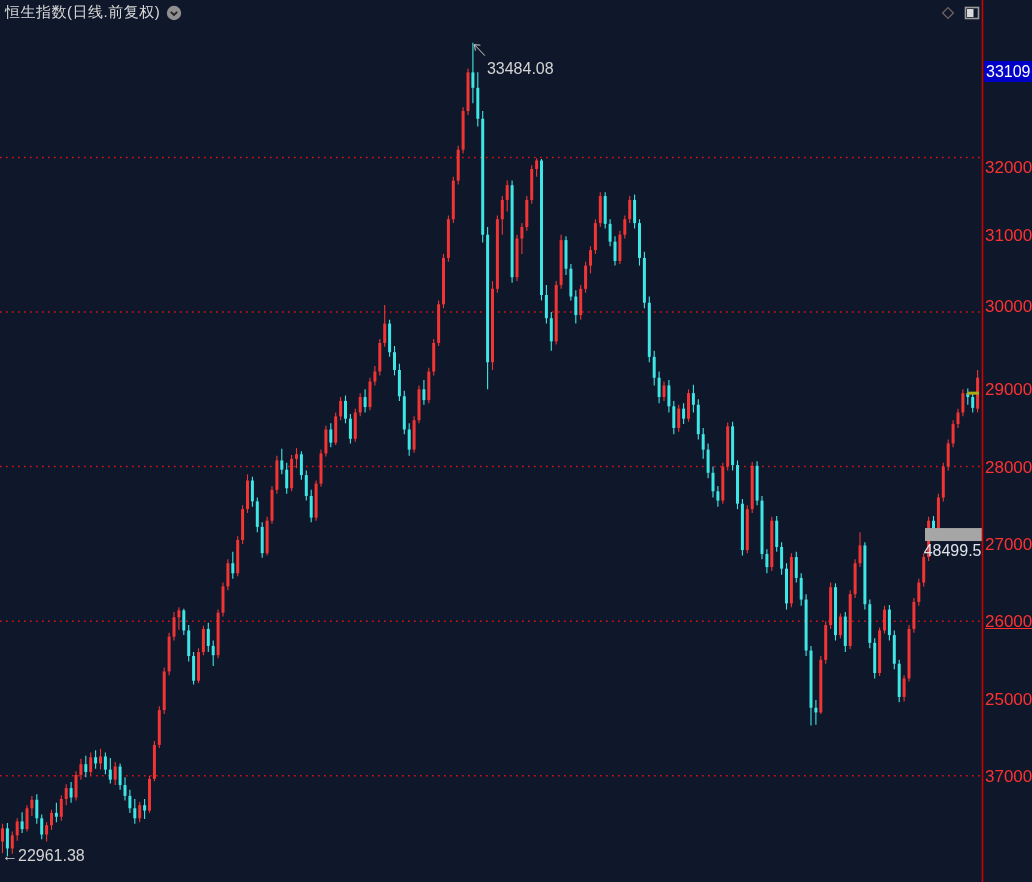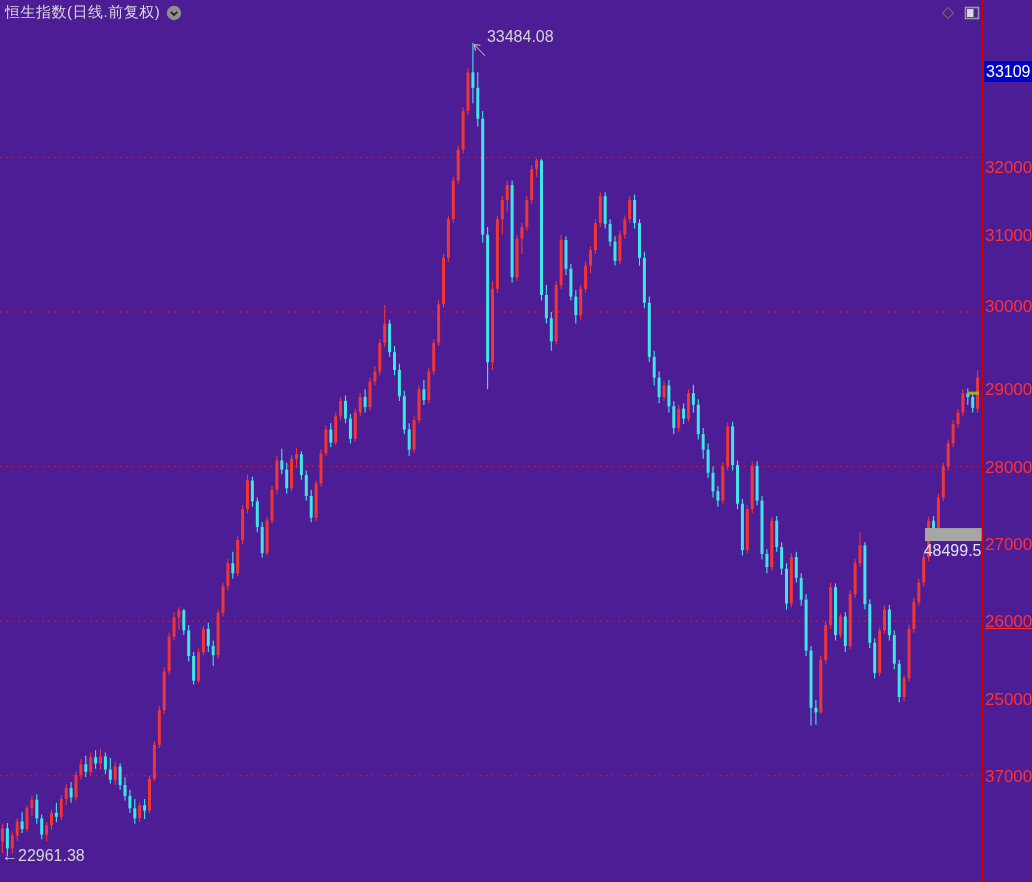--- a/index.html
+++ b/index.html
@@ -1,16 +1,16 @@
 <!DOCTYPE html>
 <html><head>
 <meta charset="utf-8">
 <style>
   html,body{margin:0;padding:0;background:#000;}
-  .screen{position:relative;width:1032px;height:882px;background:#4c1d95;overflow:hidden;
+  .screen{position:relative;width:1032px;height:882px;background:#0f172a;overflow:hidden;
           font-family:"Liberation Sans","DejaVu Sans",sans-serif;}
   #chart-svg{position:absolute;left:0;top:0;}
   .titlebar{position:absolute;left:5px;top:3px;display:flex;align-items:center;gap:6px;z-index:5;}
   .title{color:#d8d8d8;font-size:15px;letter-spacing:0.5px;}
   .tools{position:absolute;right:52px;top:5px;display:flex;align-items:center;gap:8px;z-index:5;}
   .axis-tick{position:absolute;left:985px;color:#ff3232;font-size:17px;line-height:19px;z-index:4;}
   .badge{position:absolute;left:984px;width:48px;height:21px;background:#0000c6;color:#fff;
          font-size:16px;line-height:21px;padding-left:2px;box-sizing:border-box;white-space:nowrap;
          overflow:hidden;z-index:6;}
   .anno{position:absolute;color:#d4d4d4;font-size:16px;white-space:nowrap;z-index:5;}
@@ -468,17 +468,17 @@
       <div class="axis-tick" style="top: 380.3px; color: rgb(255, 50, 50);">29000</div>
       <div class="axis-tick" style="top: 457.6px; color: rgb(255, 50, 50);">28000</div>
       <div class="axis-tick" style="top: 534.9px; color: rgb(255, 50, 50);">27000</div>
       <div class="axis-tick" style="top: 612.2px; color: rgb(255, 50, 50); text-decoration: underline;">26000</div>
       <div class="axis-tick" style="top: 689.5px; color: rgb(255, 50, 50);">25000</div>
       <div class="axis-tick" style="top: 766.8px; color: rgb(255, 50, 50);">37000</div>
     </div>
 
   <div class="badge" id="badge" style="top: 61.1743px;">33109.</div>
 
-  <div class="anno" id="peak-anno" style="left: 486.9px; top: 28px; text-align: right;">33484.08</div>
+  <div class="anno" id="peak-anno" style="left: 486.9px; top: 60px; text-align: right;">33484.08</div>
   <div class="anno" id="low-anno" style="left: 2px; top: 847.085px;">←22961.38</div>
   <div class="marker-label" id="marker-label" style="right: 50.5px; top: 541.554px;">48499.5</div>
 
 </div>
 
 </body></html>

